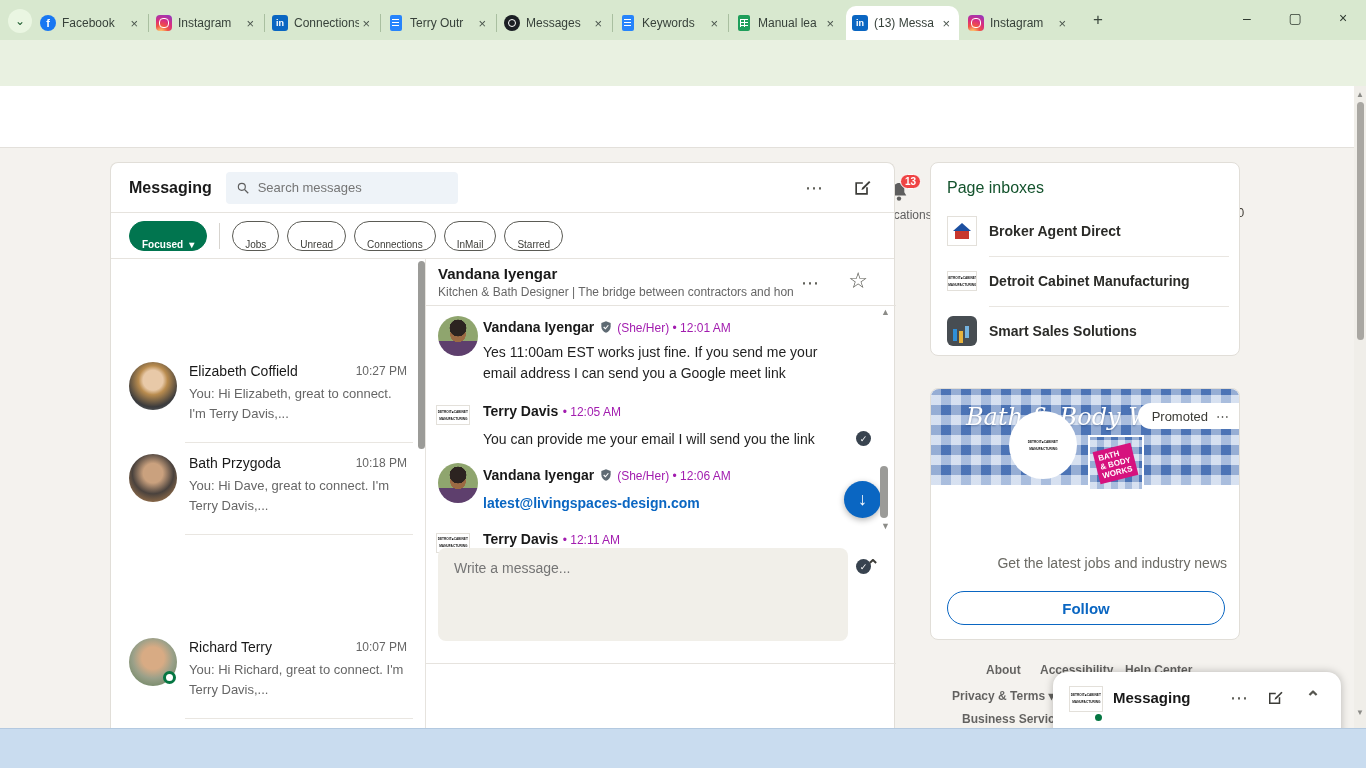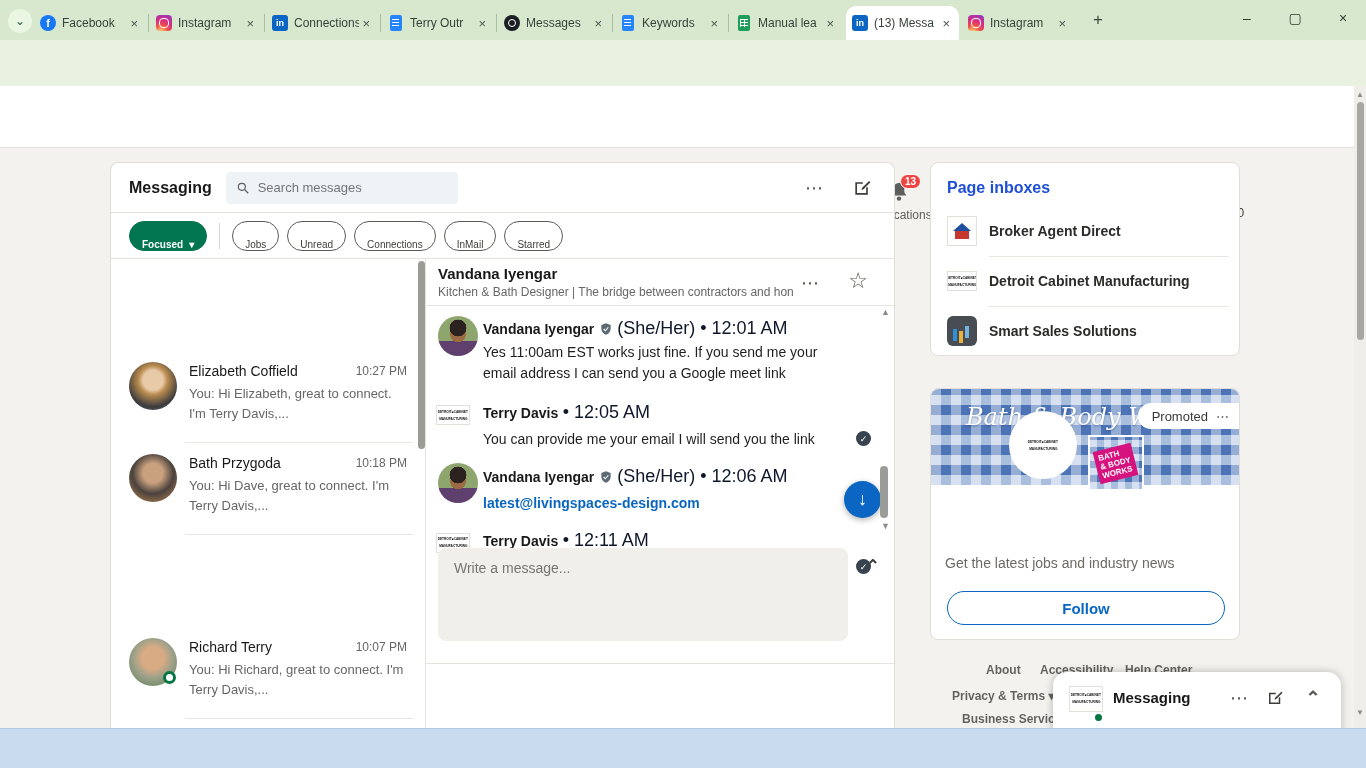--- a/index.html
+++ b/index.html
@@ -74,51 +74,51 @@
 .av-bill{background:radial-gradient(circle at 48% 42%,#dcb391 0 28%,#3c3430 52%,#cfd4d6 75%,#b13a3a)}
 .av-richard{background:radial-gradient(circle at 50% 42%,#d8ab84 0 30%,#9aa089 55%,#5c7a52)}
 .av-vandana{background:radial-gradient(circle at 50% 30%,#2c2320 0 24%,transparent 25%),radial-gradient(circle at 50% 46%,#9c6a43 0 26%,transparent 27%),linear-gradient(180deg,#8fa56e 0 62%,#5e3f6d 62%)}
 .scrollthumb{background:#9b9b98;border-radius:4px}
 
 .thread{position:absolute;left:315px;top:96px;width:470px;height:470px}
 .threadhead{position:absolute;left:0;top:0;width:100%;height:47px;border-bottom:1px solid #e6e3de}
 .tname{position:absolute;left:12px;top:6px;font-size:15px;font-weight:bold;color:#191919}
 .tsub{position:absolute;left:12px;top:26px;width:360px;font-size:12px;color:#666;white-space:nowrap;overflow:hidden}
 .msender{font-size:14px;font-weight:bold;color:#191919}
-.mmeta{font-size:18px;color:#0f172a}
+.mmeta{font-size:12px;color:#a21caf}
 .mbody{font-size:14px;color:#1f1f1f;line-height:21px}
 .dcmbox{background:#fff;border:1px solid #e3e0da;display:flex;flex-direction:column;align-items:center;justify-content:center;overflow:hidden}
 .dcml{font-size:8px;font-weight:bold;color:#111;white-space:nowrap;transform:scale(.40);transform-origin:center;line-height:7px}
 .shield{display:inline-block;vertical-align:-2px}
 .receipt{position:absolute;width:15px;height:15px;border-radius:50%;background:#38434f;color:#fff;font-size:9px;display:flex;align-items:center;justify-content:center}
 .jumpdown{position:absolute;left:418px;top:222px;width:37px;height:37px;border-radius:50%;background:#0a66c2;color:#fff;font-size:18px;display:flex;align-items:center;justify-content:center;box-shadow:0 2px 6px rgba(0,0,0,.3);cursor:pointer}
 .composebox{position:absolute;left:12px;top:289px;width:410px;height:93px;background:#f1efe9;border-radius:8px;padding:12px 16px}
 .composebox textarea{width:100%;height:100%;border:0;outline:0;background:transparent;font-size:14px;color:#333;resize:none;font-family:"Liberation Sans",sans-serif}
 .tscroll-arrow{position:absolute;color:#8c8c88;font-size:9px}
 
 .inboxcard{left:930px;top:162px;width:310px;height:194px}
-.inboxtitle{position:absolute;left:16px;top:16px;font-size:16px;font-weight:bold;color:#1d4ed8}
+.inboxtitle{position:absolute;left:16px;top:16px;font-size:16px;font-weight:normal;color:#14532d}
 .inboxitem{position:absolute;left:0;width:100%;height:50px;cursor:pointer}
 .inboxitem .ilogo{position:absolute;left:16px;top:9px;width:30px;height:30px}
 .inboxitem .ilabel{position:absolute;left:58px;top:16px;font-size:14px;font-weight:bold;color:#2b2b28;white-space:nowrap}
 .inboxitem .isep{position:absolute;left:58px;right:10px;bottom:0;height:1px;background:#e9e6e1}
 .logo-broker{background:#fff;border:1px solid #e3e0da;position:relative}
 .logo-broker::before{content:"";position:absolute;left:5px;top:6px;border-left:9px solid transparent;border-right:9px solid transparent;border-bottom:8px solid #1c4fa0}
 .logo-broker::after{content:"";position:absolute;left:7px;top:14px;width:14px;height:8px;background:#c8372d}
 .logo-smart{border-radius:6px;background:#474d52;position:relative;overflow:hidden}
 .logo-smart::before{content:"";position:absolute;left:6px;bottom:5px;width:4px;height:12px;background:#2f8fd8;box-shadow:6px 2px #e8b33c,12px -3px #74b3e0}
 .adcard{left:930px;top:388px;width:310px;height:252px}
 .adbanner{position:absolute;left:0;top:0;width:100%;height:96px;border-radius:8px 8px 0 0;overflow:hidden;background-color:#5d85c5;background-image:repeating-linear-gradient(0deg,rgba(255,255,255,.5) 0 10px,rgba(40,80,150,.18) 10px 20px),repeating-linear-gradient(90deg,rgba(255,255,255,.5) 0 10px,rgba(40,80,150,.18) 10px 20px)}
 .adbannertext{position:absolute;left:0;top:14px;width:100%;text-align:center;font-family:"DejaVu Serif",serif;font-style:italic;font-size:24px;color:#fff;text-shadow:0 1px 2px rgba(30,60,110,.5);white-space:nowrap}
 .promopill{position:absolute;right:0;top:14px;height:26px;background:#fff;border-radius:14px 0 0 14px;display:flex;align-items:center;padding:0 10px 0 14px;gap:8px;font-size:13px;color:#3a3a35}
 .adcircle{position:absolute;left:80px;top:24px;width:64px;height:64px;border-radius:50%;background:#fff;box-shadow:0 0 0 2px #fff;display:flex;align-items:center;justify-content:center}
 .bbwsquare{position:absolute;left:157px;top:46px;width:56px;height:56px;border:2px solid #fff;background-color:#5d85c5;background-image:repeating-linear-gradient(0deg,rgba(255,255,255,.5) 0 7px,rgba(40,80,150,.18) 7px 14px),repeating-linear-gradient(90deg,rgba(255,255,255,.5) 0 7px,rgba(40,80,150,.18) 7px 14px);display:flex;align-items:center;justify-content:center}
 .bbwlogo{background:#d6127e;color:#fff;font-weight:bold;font-size:8px;line-height:9px;padding:3px 4px;transform:rotate(-14deg);text-align:left;white-space:pre-line}
 .adheadline{position:absolute;left:14px;top:116px;width:282px;text-align:center;font-size:16px;font-weight:bold;color:#26251f;line-height:21px}
-.adsub{position:absolute;left:14px;top:166px;width:282px;text-align:left;font-size:14px;color:#6b6a64}
+.adsub{position:absolute;left:14px;top:166px;width:282px;text-align:right;font-size:14px;color:#6b6a64}
 .followbtn{position:absolute;left:16px;top:202px;width:278px;height:34px;border:1.5px solid #0a66c2;border-radius:17px;background:#fff;color:#0a66c2;font-size:15px;font-weight:bold;display:flex;align-items:center;justify-content:center;cursor:pointer}
 .footlink{position:absolute;font-size:12px;font-weight:bold;color:#00000099;cursor:pointer;white-space:nowrap}
 
 .mini{left:1053px;top:672px;width:288px;height:70px;background:#fff;border-radius:14px 14px 0 0;box-shadow:0 0 8px rgba(0,0,0,.25)}
 .mini .mtitle{position:absolute;left:60px;top:17px;font-size:15px;font-weight:bold;color:#191919}
 .minidot{position:absolute;left:40px;top:40px;width:11px;height:11px;border-radius:50%;background:#057642;border:2px solid #fff}
 
 .taskbar{left:0;top:728px;width:1366px;height:40px;background:#c9dcef;border-top:1px solid #b3c9e0}
 
 .pgscroll{left:1354px;top:86px;width:12px;height:642px;background:#f0eee9}

